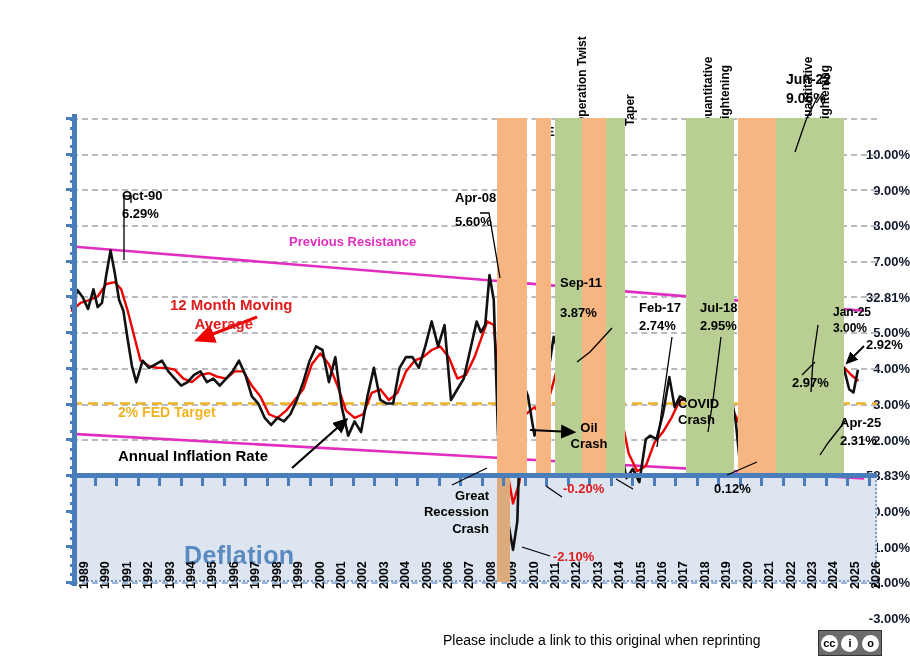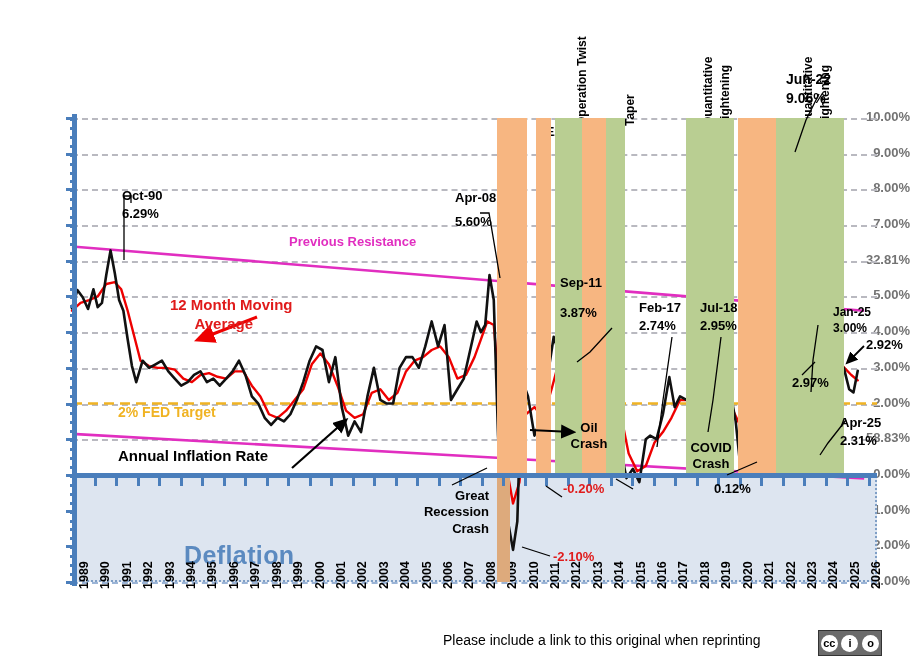--- a/index.html
+++ b/index.html
@@ -10,21 +10,21 @@
   .title-box{position:absolute;left:279px;top:18px;width:410px;height:90px;background:#fff;
     border:3px solid #000;box-shadow:5px 5px 0 #000;text-align:center;box-sizing:border-box;z-index:40;}
   .title-main{font-size:21px;font-weight:bold;color:#000;margin-top:11px;letter-spacing:.3px;}
   .title-url{font-size:12.5px;color:#000;text-decoration:underline;margin-top:6px;}
   .title-upd{font-size:12.5px;color:#000;margin-top:3px;}
 
   
   .plot{position:absolute;left:72px;top:118px;width:805px;height:464px;}
   .yaxis-line{position:absolute;left:72px;top:114px;width:5px;height:472px;background:#4a7ebb;z-index:12;}
   .ytick{position:absolute;left:66px;width:11px;height:3px;background:#4a7ebb;z-index:13;}
-  .ylabel{position:absolute;right:0;width:66px;text-align:right;font-size:13px;font-weight:bold;color:#737373;}
+  .ylabel{position:absolute;right:0;width:66px;text-align:right;font-size:13px;font-weight:bold;color:#0f172a;margin-top:38px;}
   .xlabel{position:absolute;font-size:12.5px;font-weight:bold;color:#000;
     transform:rotate(-90deg);transform-origin:left top;white-space:nowrap;}
 
   .gridline{position:absolute;left:0;width:100%;height:0;border-top:2px dashed #b9b9c0;}
   .gridline.neg{border-top:2px dashed #9bb4d6;}
   .zeroline{position:absolute;left:0;width:100%;height:5px;background:#4a7ebb;z-index:11;}
   .zerotick{position:absolute;width:3px;height:8px;background:#4a7ebb;z-index:11;}
   .defl-zone{position:absolute;left:0;width:100%;background:#dde5f0;border-left:2px dotted #7f9fc6;
     border-right:2px dotted #7f9fc6;border-bottom:2px dotted #7f9fc6;box-sizing:border-box;}
   .defl-label{position:absolute;font-size:25px;font-weight:bold;color:#5b8ac0;letter-spacing:.4px;}
@@ -342,21 +342,21 @@
 
   <div class="note" style="left:405px;top:488px;text-align:right;width:84px;">Great
 Recession
 Crash</div>
   <div class="note red" style="left:553px;top:549px;">-2.10%</div>
 
   <div class="note" style="left:565px;top:420px;text-align:center;width:48px;">Oil
 Crash</div>
   <div class="note red" style="left:563px;top:481px;">-0.20%</div>
 
-  <div class="note" style="left:678px;top:440px;text-align:center;width:66px;">COVID
+  <div class="note" style="left:678px;top:396px;width:66px;">COVID
 Crash</div>
   <div class="note" style="left:714px;top:481px;">0.12%</div>
 
   <div class="note red" style="left:170px;top:296px;font-size:15px;">12 Month Moving
       Average</div>
   <div class="note" style="left:118px;top:447px;font-size:15px;">Annual Inflation Rate</div>
   <div class="note gold" style="left:118px;top:404px;font-size:14px;">2% FED Target</div>
   <div class="note mag" style="left:255px;top:234px;">Previous Resistance</div>
 
   <div class="note" style="left:792px;top:375px;">2.97%</div>

